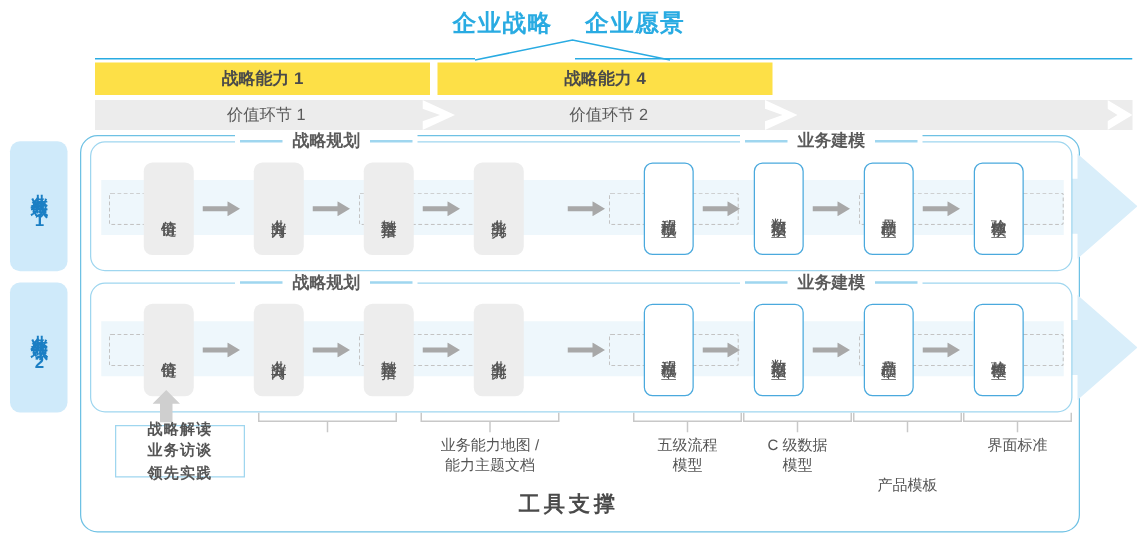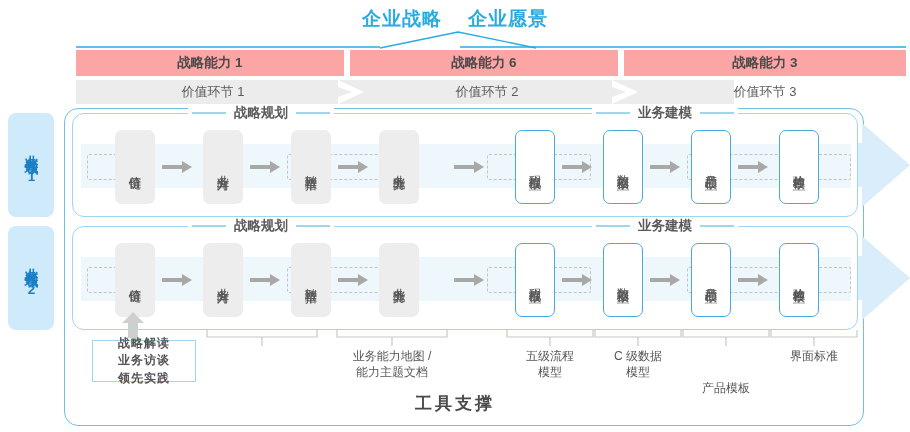--- a/index.html
+++ b/index.html
@@ -20,31 +20,31 @@
   .tent {
     position: absolute; left: 380px; top: 30px; width: 160px; height: 22px;
   }
 
   
   .cap-band {
     position: absolute; left: 76px; top: 50px; width: 830px; height: 26px;
     display: flex; gap: 6px;
   }
   .cap-cell {
-    background: #fca5a5; color: #4a4a4a;
+    background: #fde047; color: #4a4a4a;
     font-size: 13.5px; font-weight: bold;
     display: flex; align-items: center; justify-content: center;
   }
   .cap-cell.c1 { width: 268px; }
   .cap-cell.c2 { width: 268px; }
   .cap-cell.c3 { width: 282px; }
 
   
   .val-band {
-    position: absolute; left: 76px; top: 80px; width: 658px; height: 24px;
+    position: absolute; left: 76px; top: 80px; width: 830px; height: 24px;
     background: #ececec;
   }
   .val-cell {
     position: absolute; top: 0; height: 24px;
     display: flex; align-items: center; justify-content: center;
     font-size: 13px; color: #5a5a5a;
   }
   .val-cell.v1 { left: 0;   width: 274px; }
   .val-cell.v2 { left: 274px; width: 274px; }
   .val-cell.v3 { left: 548px; width: 282px; }
@@ -143,28 +143,26 @@
     <polyline points="0,18 78,2 156,18" fill="none" stroke="#29abe2" stroke-width="1.3"></polyline>
     <line x1="-80" y1="18" x2="0" y2="18" stroke="#29abe2" stroke-width="1.3"></line>
   </svg>
   <svg style="position:absolute;left:76px;top:44px;width:830px;height:6px;" viewBox="0 0 830 6" preserveAspectRatio="none">
     <line x1="0" y1="3" x2="304" y2="3" stroke="#29abe2" stroke-width="1.3"></line>
     <line x1="384" y1="3" x2="830" y2="3" stroke="#29abe2" stroke-width="1.3"></line>
   </svg>
 
   <div class="cap-band">
     <div class="cap-cell c1">战略能力 1</div>
-    <div class="cap-cell c2">战略能力 6</div>
-    <div class="cap-cell c3">战略能力 3</div>
+    <div class="cap-cell c2">战略能力 4</div>
   </div>
 
   <div class="val-band">
     <div class="val-cell v1">价值环节 1</div>
     <div class="val-cell v2">价值环节 2</div>
-    <div class="val-cell v3">价值环节 3</div>
     <svg class="chev" style="left:262px" viewBox="0 0 26 24">
       <polygon points="0,0 26,12 0,24 0,17 14,12 0,7" fill="#ffffff"></polygon>
     </svg>
     <svg class="chev" style="left:536px" viewBox="0 0 26 24">
       <polygon points="0,0 26,12 0,24 0,17 14,12 0,7" fill="#ffffff"></polygon>
     </svg>
     <svg class="chev" style="left:810px" viewBox="0 0 26 24">
       <polygon points="0,0 20,12 0,24 0,17 8,12 0,7" fill="#ffffff"></polygon>
     </svg>
   </div>

